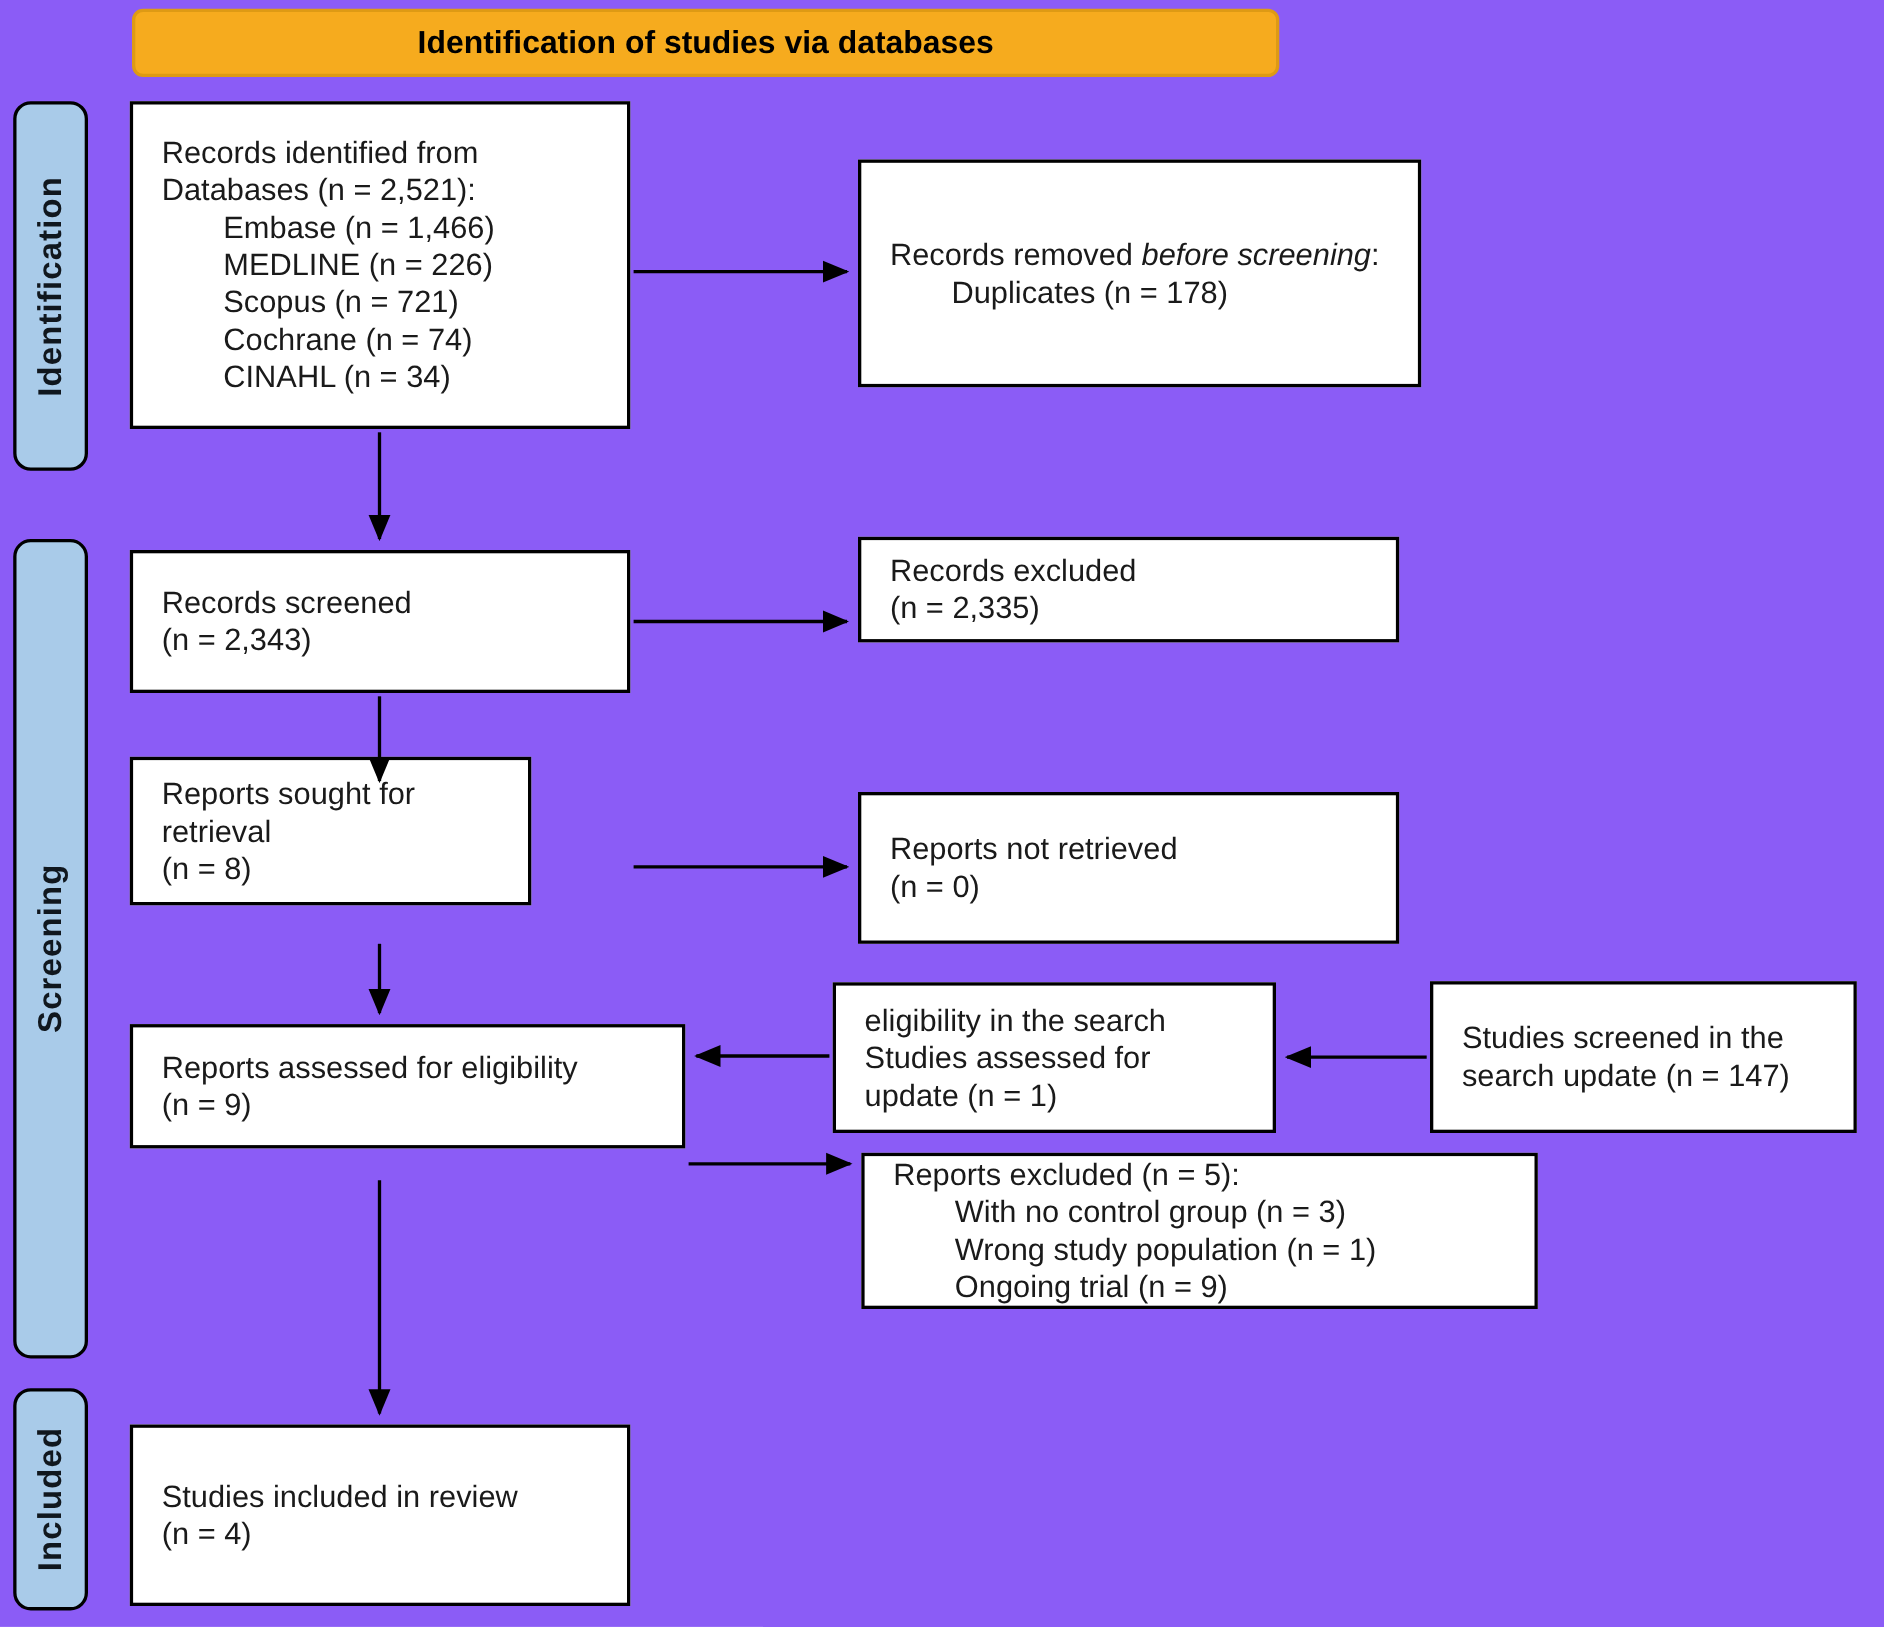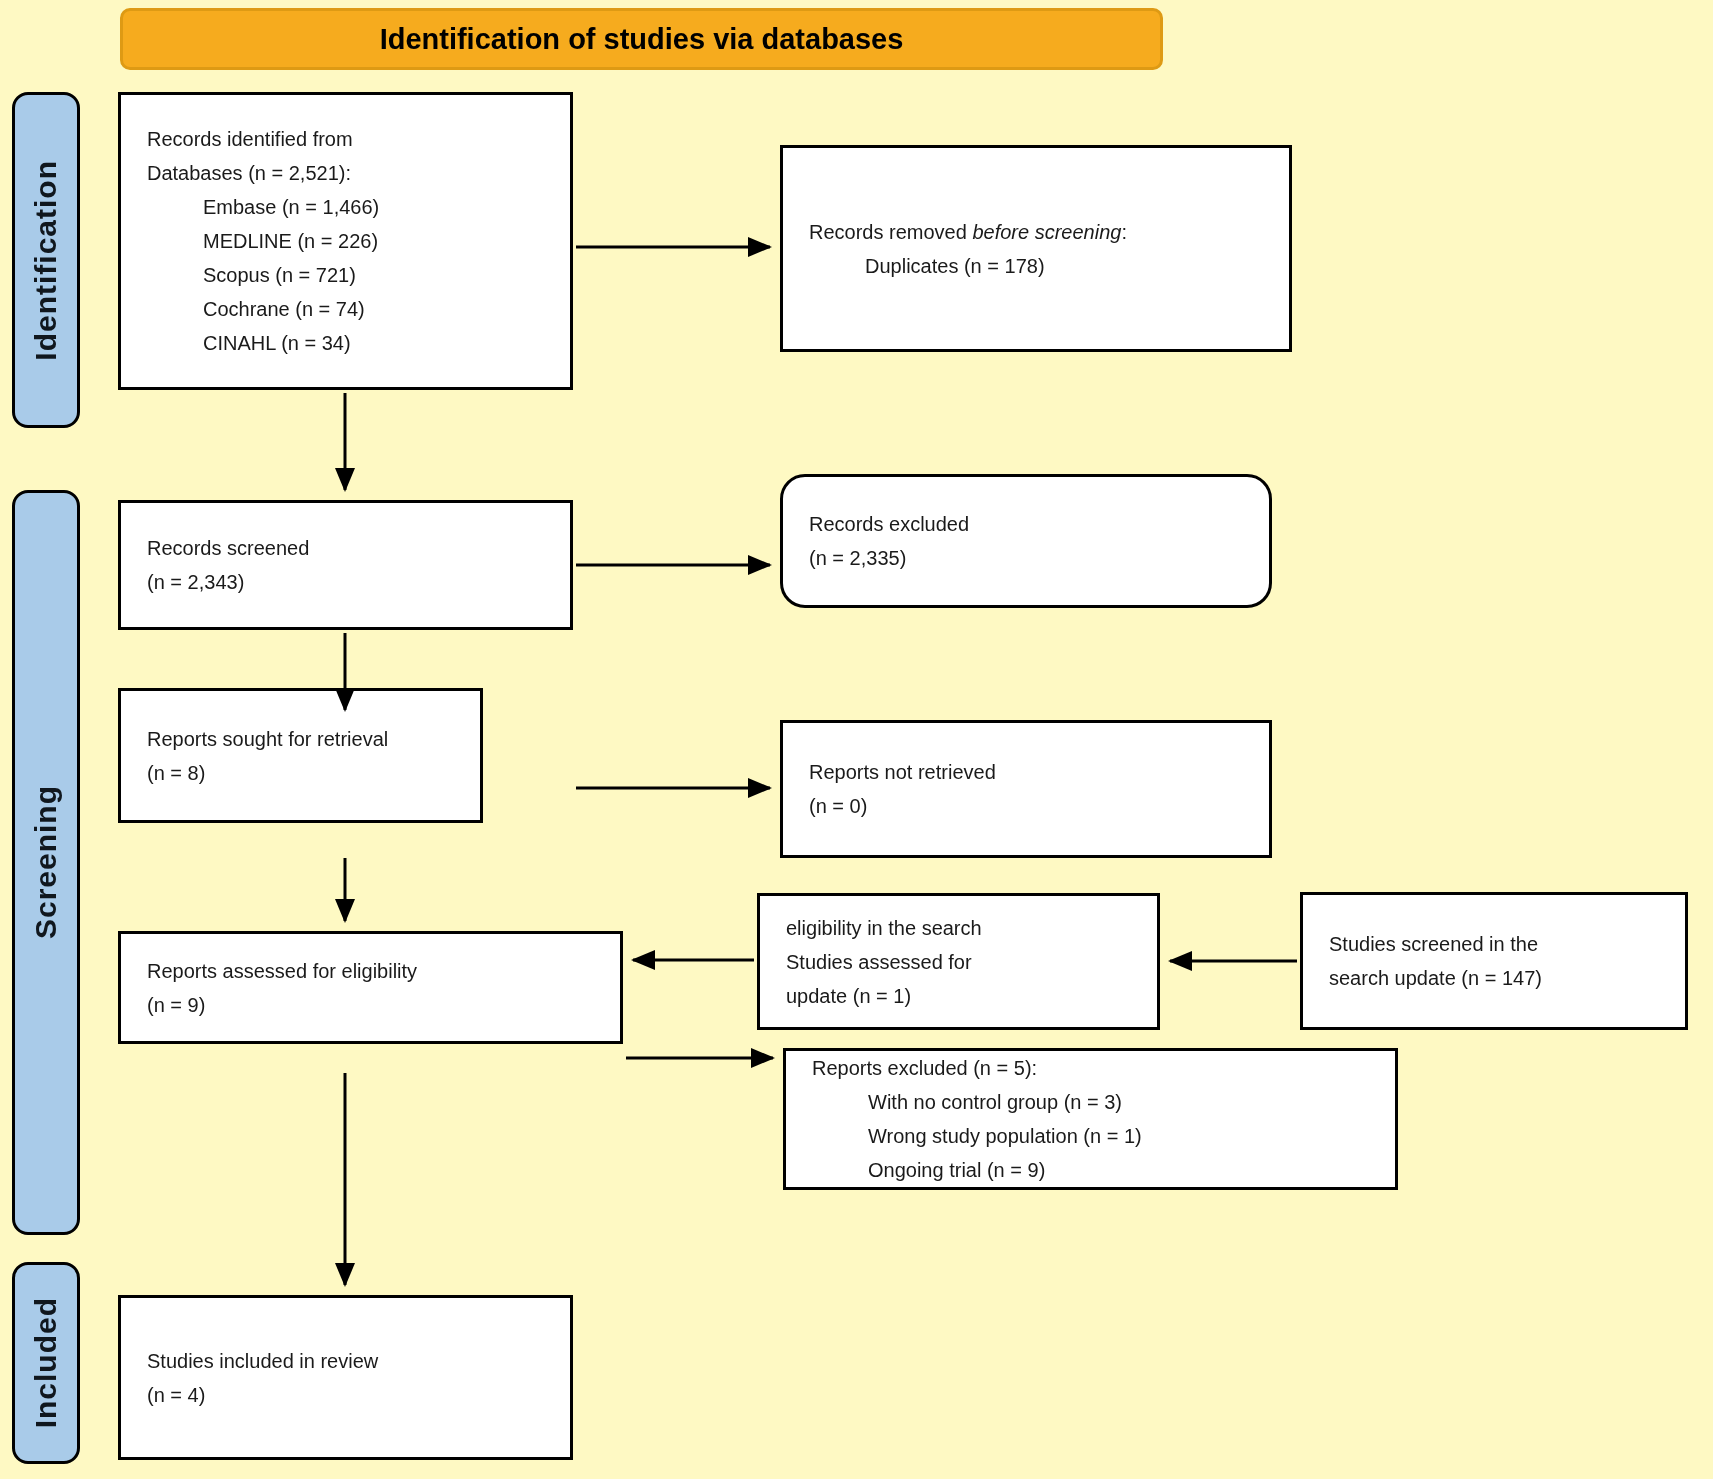--- a/index.html
+++ b/index.html
@@ -6,21 +6,21 @@
     --banner-fill:#F6AB1E;
     --banner-border:#DE9A14;
     --stage-fill:#A9CBE9;
     --stage-text:#10171E;
     --box-border:#000000;
     --box-fill:#FFFFFF;
     --text:#1A1A1A;
   }
   html,body{margin:0;padding:0;background:#fff;}
   .canvas{
-    position:relative;width:1713px;height:1479px;background:#fef9c3;
+    position:relative;width:1713px;height:1479px;background:#8b5cf6;
     font-family:"Liberation Sans",sans-serif;color:var(--text);overflow:hidden;
   }
   .banner{
     position:absolute;left:120px;top:8px;width:1043px;height:62px;
     background:var(--banner-fill);border:3px solid var(--banner-border);
     border-radius:10px;box-sizing:border-box;
     display:flex;align-items:center;justify-content:center;
     font-weight:bold;font-size:29px;color:#000;
   }
   .stage{
@@ -33,29 +33,29 @@
     font-weight:bold;font-size:30px;color:var(--stage-text);letter-spacing:1px;
     white-space:nowrap;
   }
   .stage-identification{top:92px;height:336px;}
   .stage-screening{top:490px;height:745px;}
   .stage-included{top:1262px;height:202px;}
   .box{
     position:absolute;background:var(--box-fill);
     border:3px solid var(--box-border);box-sizing:border-box;
     display:flex;flex-direction:column;justify-content:center;
-    font-size:20px;line-height:34px;color:var(--text);
+    font-size:28px;line-height:34px;color:var(--text);
     padding-left:26px;padding-right:10px;
   }
   .indent{padding-left:56px;}
   .arrows{position:absolute;left:0;top:0;pointer-events:none;}
   .b-records-identified{left:118px;top:92px;width:455px;height:298px;}
   .b-records-removed{left:780px;top:145px;width:512px;height:207px;}
   .b-records-screened{left:118px;top:500px;width:455px;height:130px;}
-  .b-records-excluded{left:780px;top:474px;width:492px;height:134px;border-radius:25px;}
+  .b-records-excluded{left:780px;top:488px;width:492px;height:96px;}
   .b-reports-sought{left:118px;top:688px;width:365px;height:135px;}
   .b-reports-not-retrieved{left:780px;top:720px;width:492px;height:138px;}
   .b-reports-assessed{left:118px;top:931px;width:505px;height:113px;}
   .b-studies-assessed{left:757px;top:893px;width:403px;height:137px;}
   .b-studies-screened{left:1300px;top:892px;width:388px;height:138px;}
   .b-reports-excluded{left:783px;top:1048px;width:615px;height:142px;}
   .b-studies-included{left:118px;top:1295px;width:455px;height:165px;}
   .em{font-style:italic;}
 </style>
 </head>

